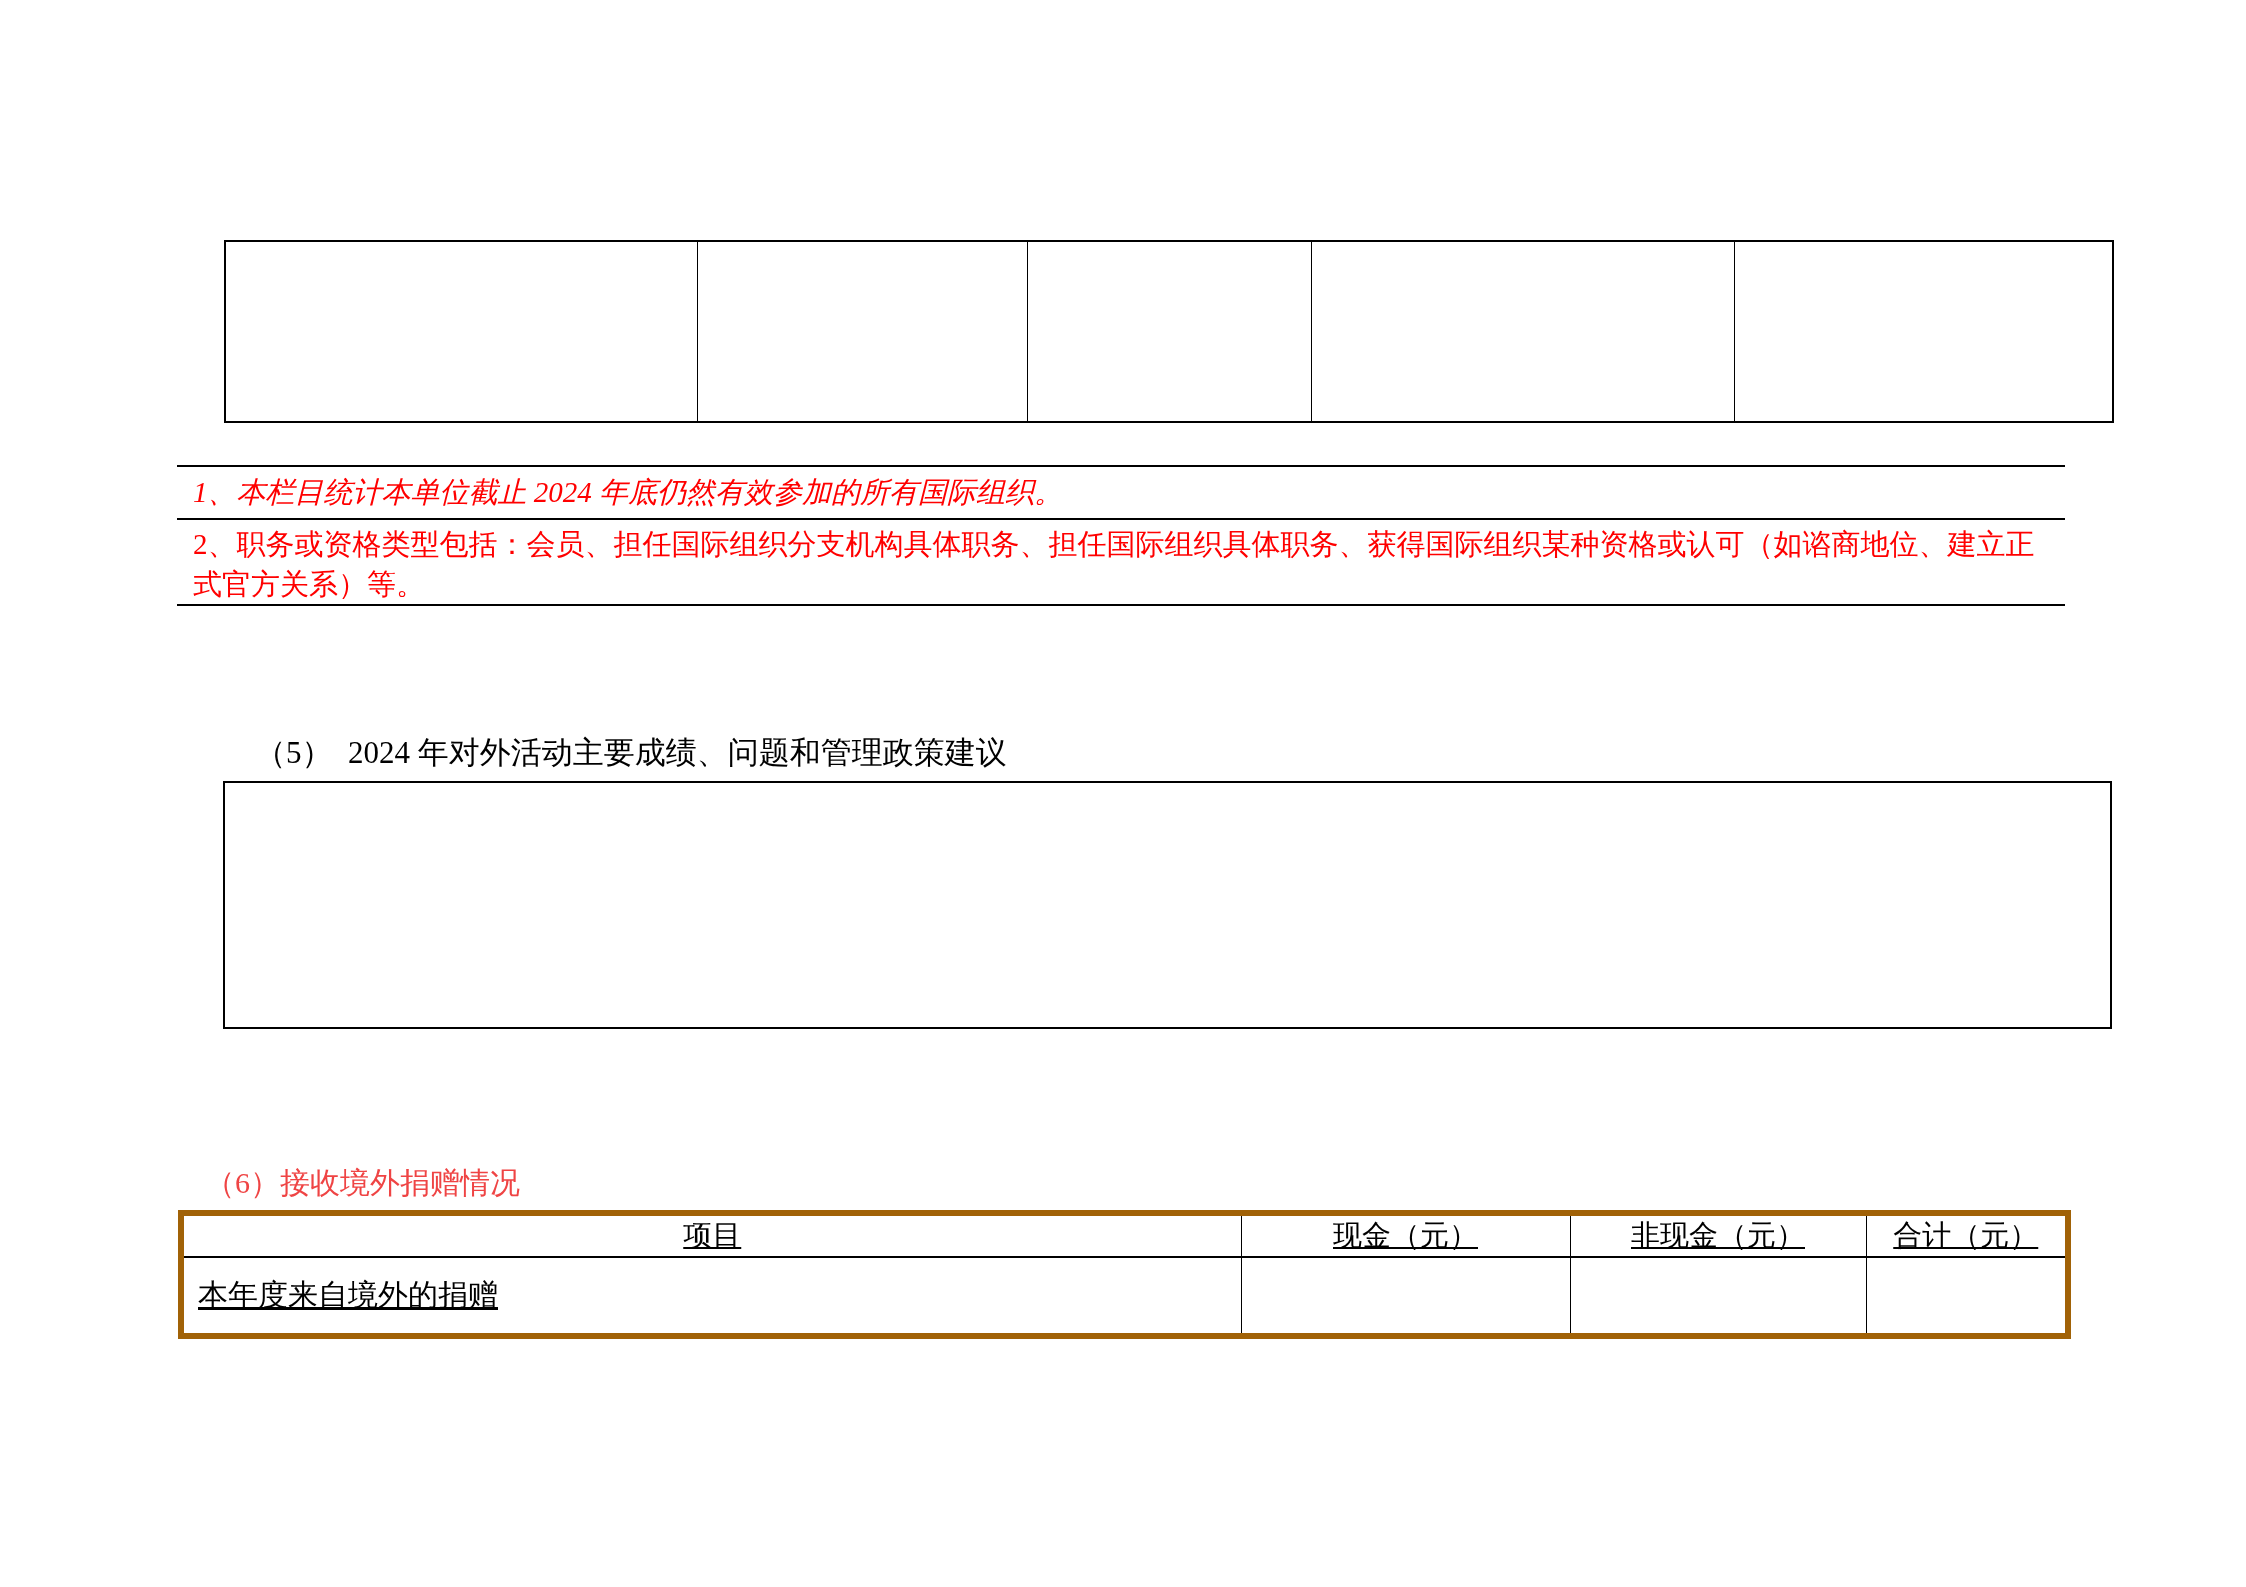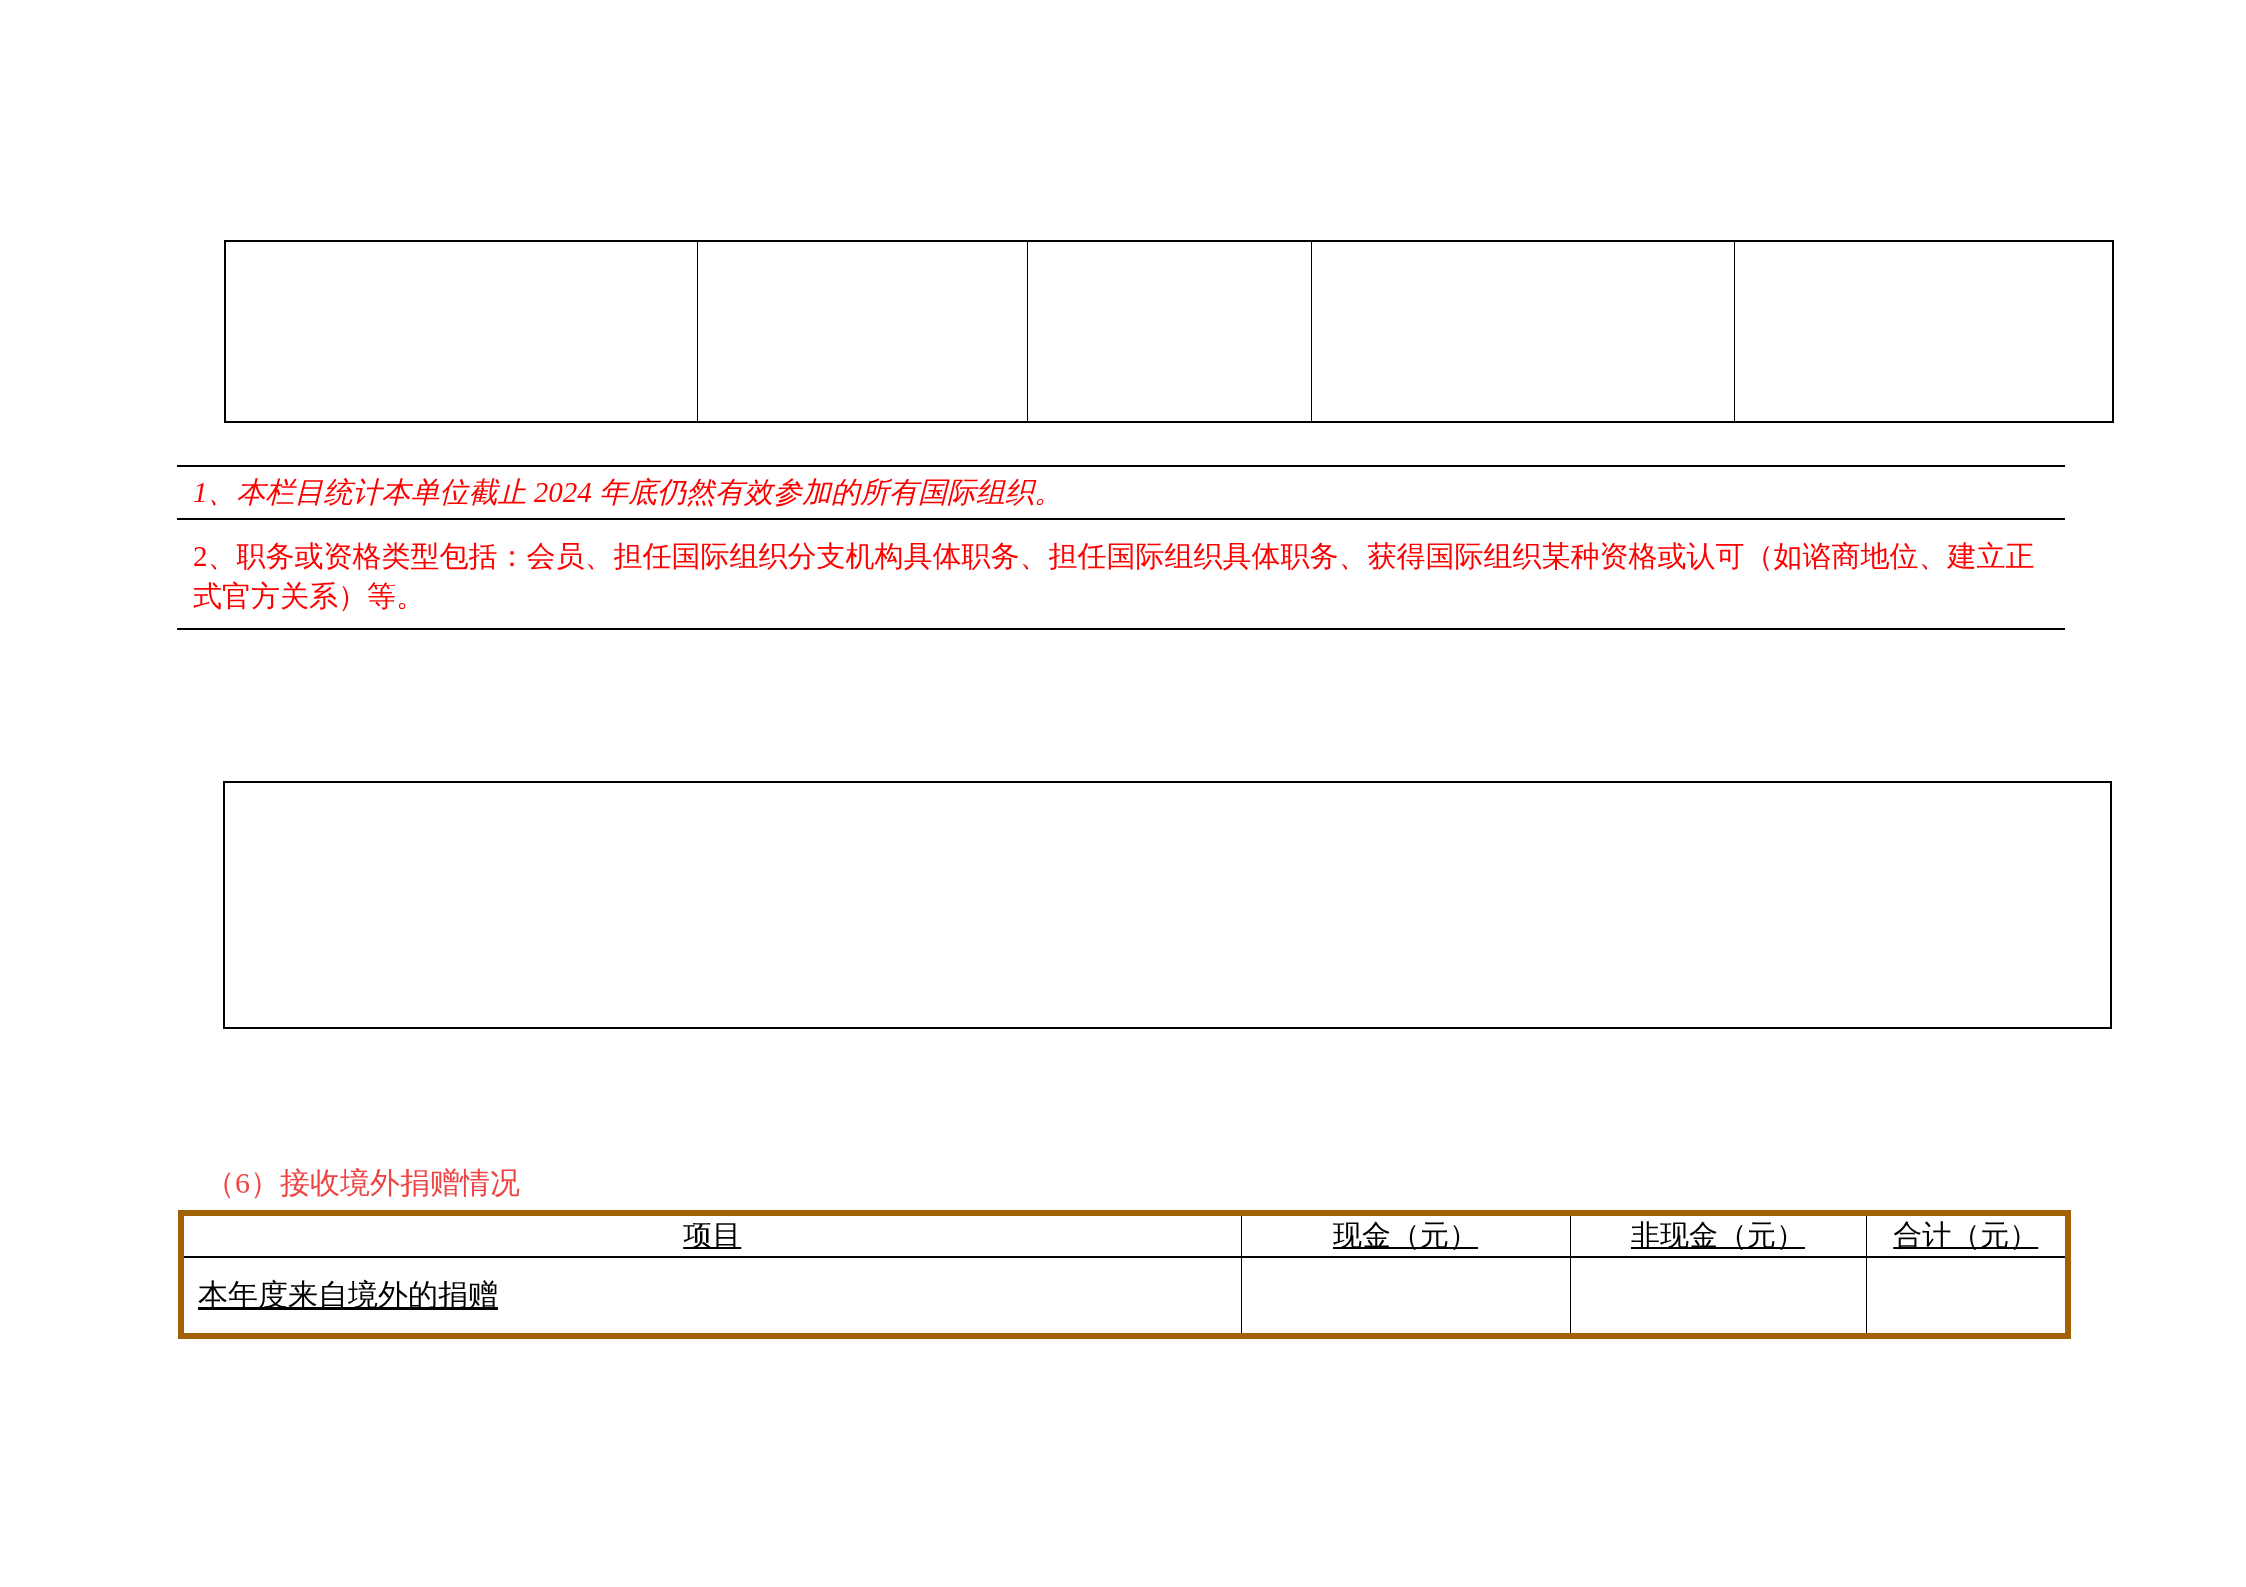--- a/index.html
+++ b/index.html
@@ -45,21 +45,21 @@
   }
   .note-row {
     border-bottom: 2px solid #000000;
     padding-left: 16px;
     padding-right: 8px;
     white-space: pre-wrap;
     box-sizing: border-box;
   }
   .note-row.r1 { height: 54px; line-height: 52px; }
   .note-row.r2 { height: 53px; line-height: 51px; font-style: italic; }
-  .note-row.r3 { height: 110px; line-height: 40px; padding-top: 16px; }
+  .note-row.r3 { height: 86px; line-height: 40px; padding-top: 4px; }
 
   
   .heading5 {
     position: absolute;
     left: 255px;
     top: 733px;
     font-size: 31px;
     line-height: 40px;
     white-space: pre-wrap;
     color: #000000;
@@ -138,20 +138,21 @@
         <td></td>
       </tr>
     </tbody>
   </table>
 
   <div class="notes">
     <div class="note-row r2">1、本栏目统计本单位截止 2024 年底仍然有效参加的所有国际组织。</div>
     <div class="note-row r3">2、职务或资格类型包括：会员、担任国际组织分支机构具体职务、担任国际组织具体职务、获得国际组织某种资格或认可（如谘商地位、建立正式官方关系）等。</div>
   </div>
 
+  <div class="heading5">（5）  2024 年对外活动主要成绩、问题和管理政策建议</div>
   <div class="box5"></div>
 
   <div class="heading6">（6）接收境外捐赠情况</div>
   <table class="donation-table">
     <colgroup>
       <col style="width:1060px">
       <col style="width:329px">
       <col style="width:296px">
       <col style="width:202px">
     </colgroup>

